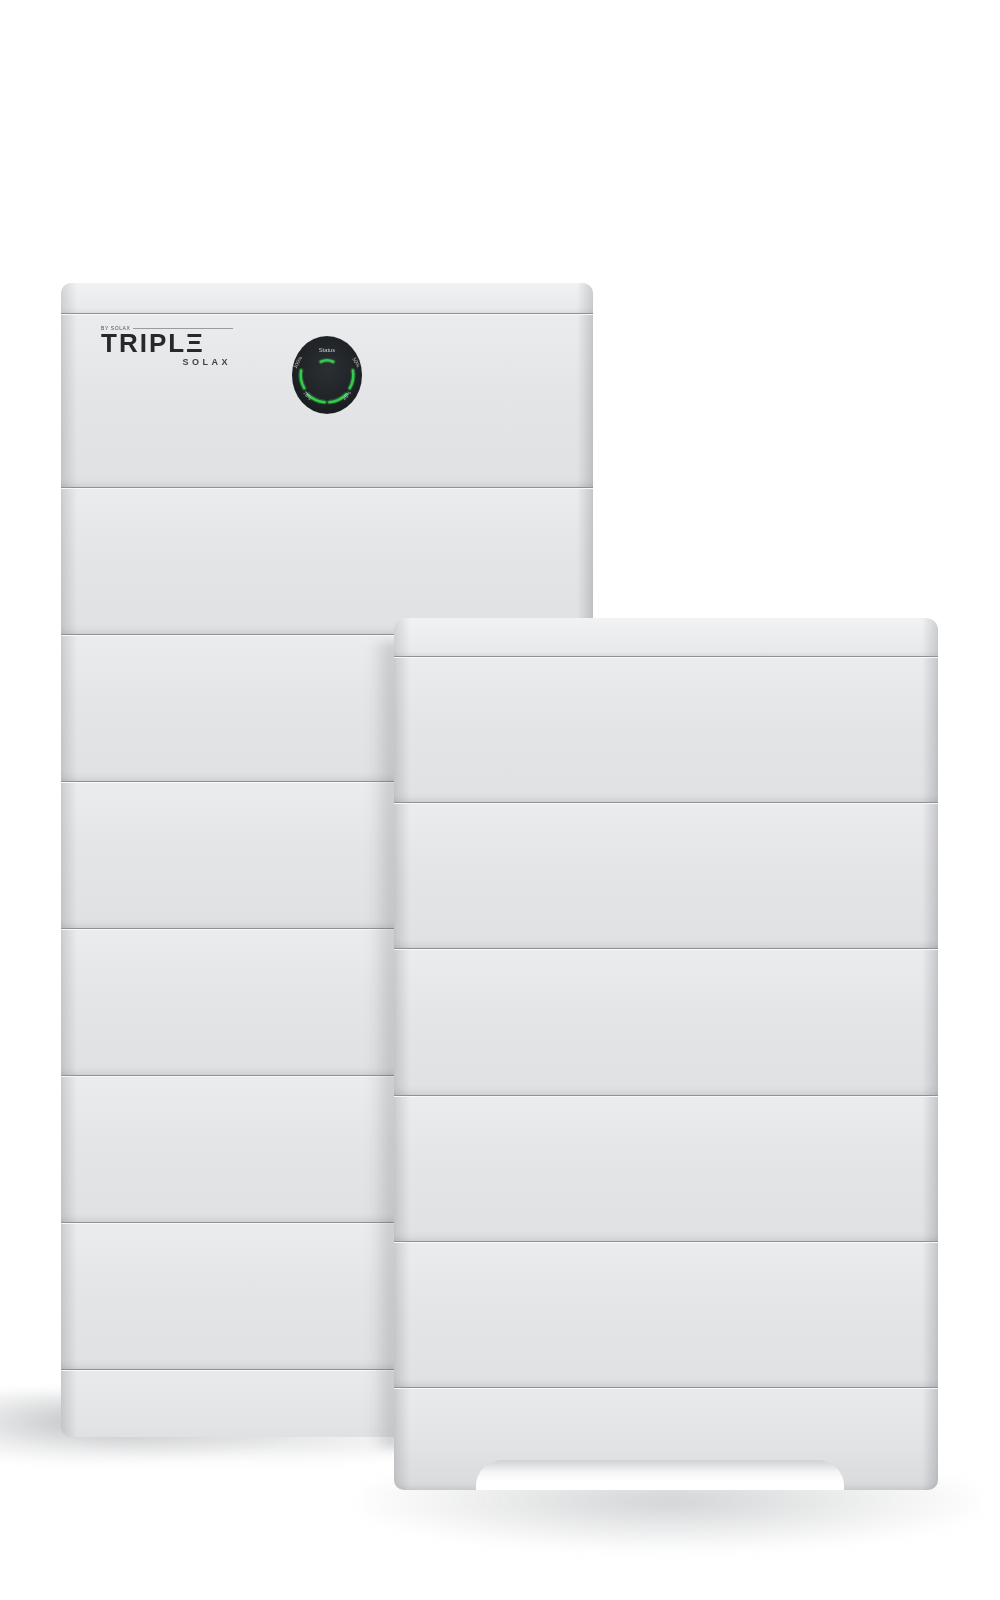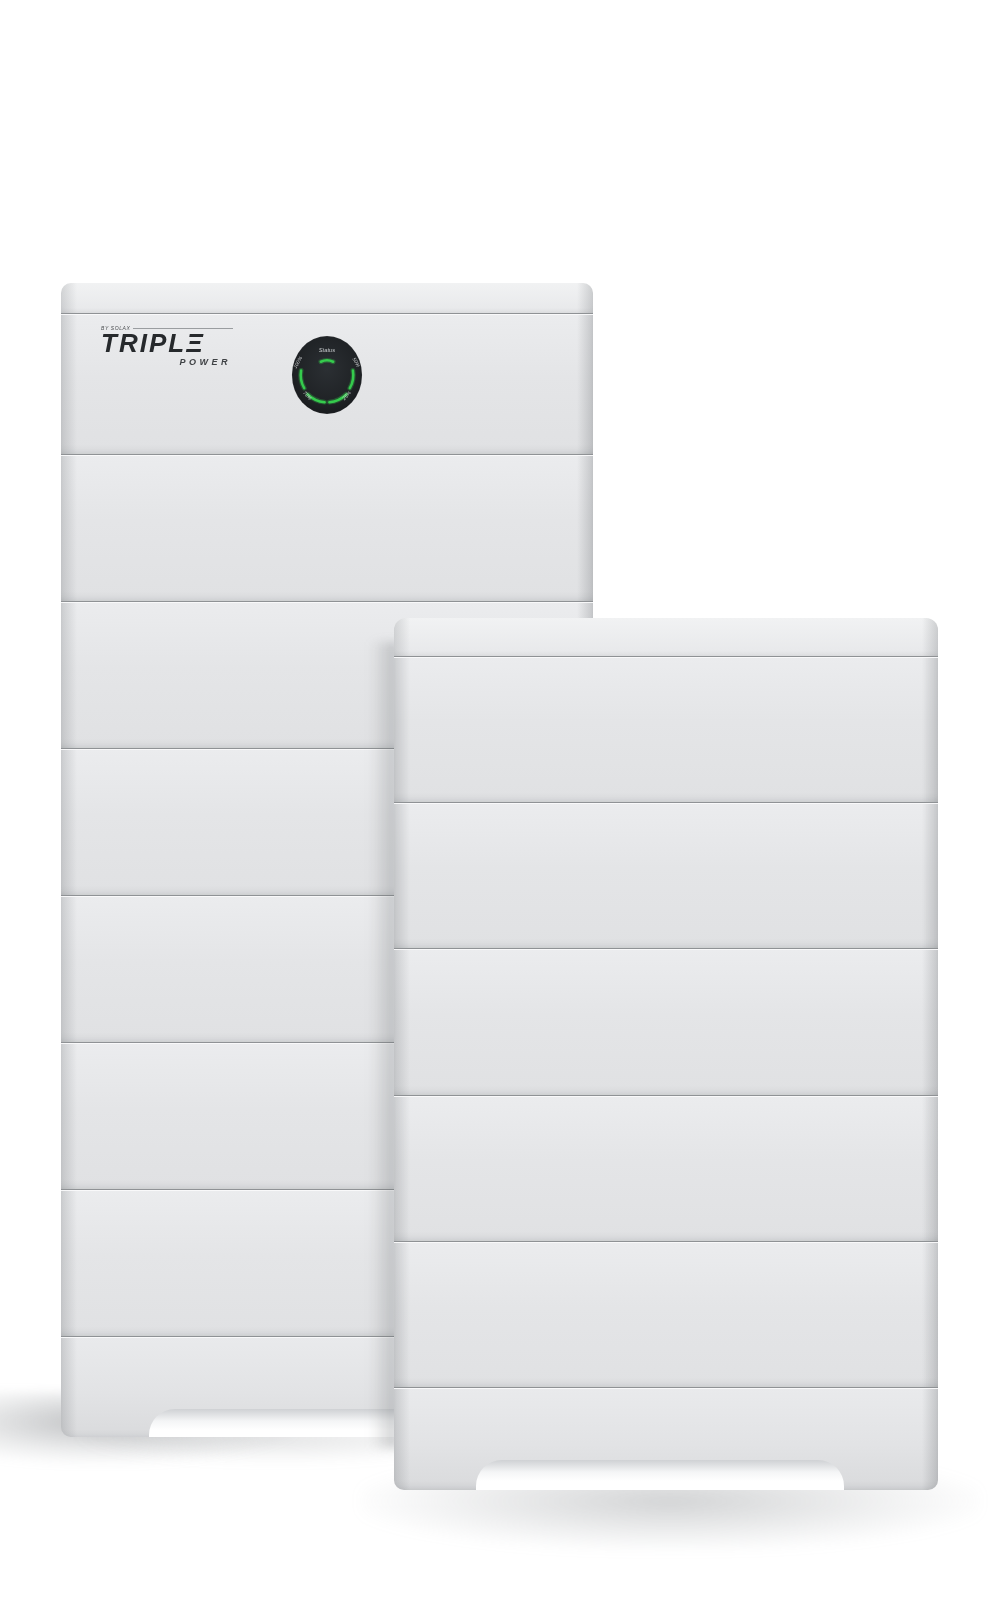--- a/index.html
+++ b/index.html
@@ -57,21 +57,21 @@
     border-top:1px solid #8f9295;
     box-shadow: inset 0 1px 0 rgba(250,250,251,0.92), inset 0 -7px 9px -7px rgba(60,64,68,0.22);
   }
   .cap{
     background:
       linear-gradient(90deg, rgba(90,94,98,0.20) 0px, rgba(255,255,255,0) 16px, rgba(255,255,255,0) calc(100% - 16px), rgba(90,94,98,0.24) 100%),
       linear-gradient(180deg, #f1f2f3 0%, #e7e8ea 100%);
     box-shadow: inset 0 -4px 6px -5px rgba(60,64,68,0.18);
   }
   .tower-left .cap{height:30px;}
-  .tower-left .display-module{height:141px;font-style:italic;}
+  .tower-left .display-module{height:174px;}
   .tower-left .battery{height:147px;}
   .tower-left .base{height:103px;}
   .tower-right .cap{height:38px;}
   .tower-right .battery{height:146.2px;}
   .tower-right .base{height:103px;}
 
   .base{
     background:
       linear-gradient(90deg, rgba(90,94,98,0.22) 0px, rgba(255,255,255,0) 16px, rgba(255,255,255,0) calc(100% - 16px), rgba(90,94,98,0.26) 100%),
       linear-gradient(180deg, #e9eaec 0%, #e2e3e5 55%, #d9dadc 100%);
@@ -110,21 +110,21 @@
     <div class="module cap"></div>
 
     <div class="module display-module">
 
       <div class="logo">
         <div class="logo-top">
           <span>BY SOLAX</span>
           <span class="logo-rule"></span>
         </div>
         <div class="logo-main">TRIPLΞ</div>
-        <div class="logo-sub">POWER</div>
+        <div class="logo-sub">SOLAX</div>
       </div>
 
       <svg class="dial" viewBox="0 0 76 84">
         <defs>
           <radialGradient id="dialGrad" cx="50%" cy="42%" r="65%">
             <stop offset="0%" stop-color="#2b2f33"></stop>
             <stop offset="70%" stop-color="#1f2225"></stop>
             <stop offset="100%" stop-color="#15171a"></stop>
           </radialGradient>
         </defs>

